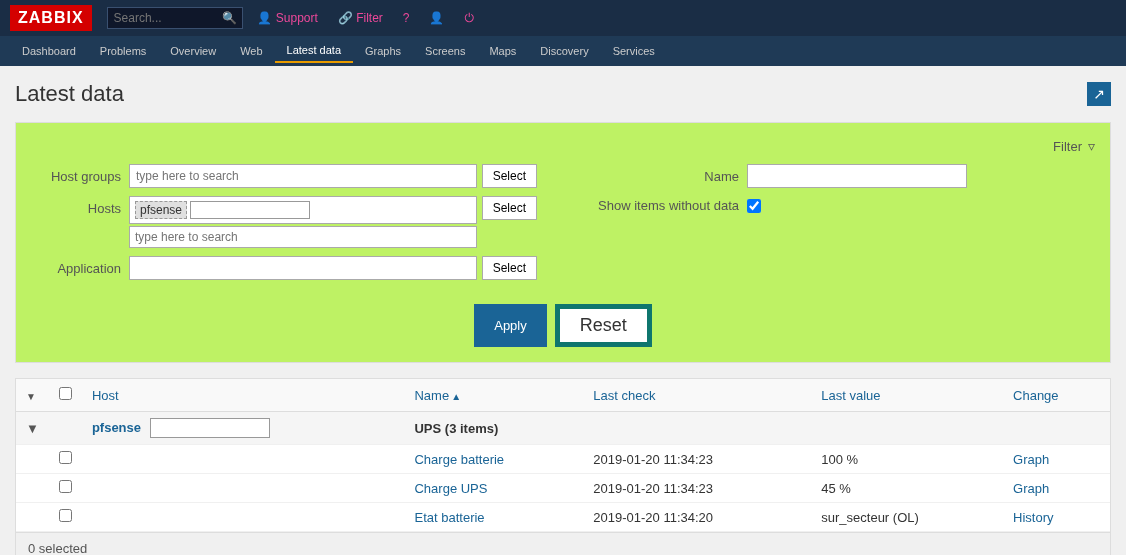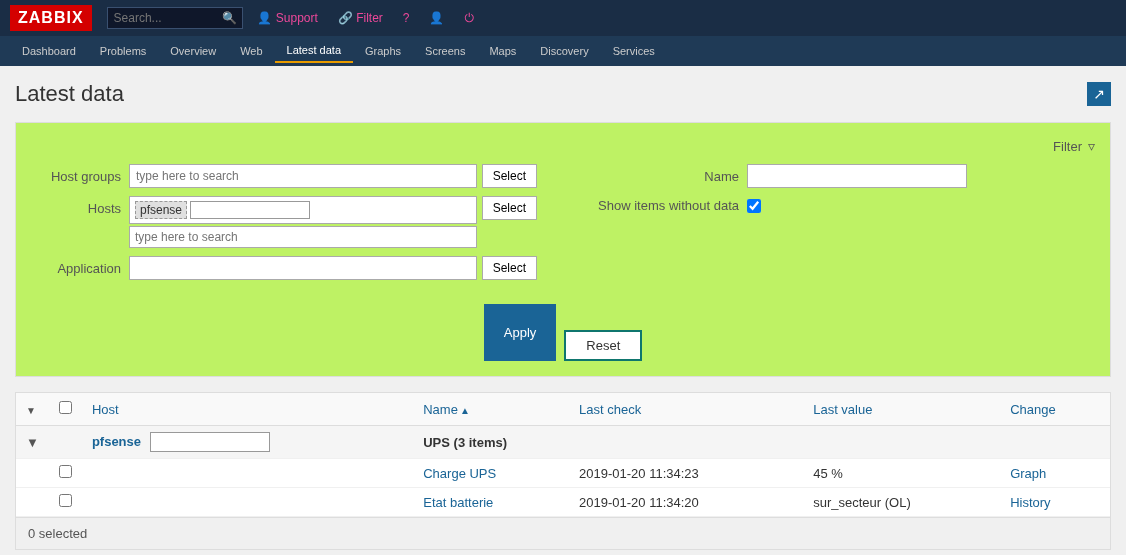--- a/index.html
+++ b/index.html
@@ -244,25 +244,24 @@
       background: #1a6496;
       color: #fff;
       border: none;
       padding: 6px 20px;
       cursor: pointer;
       font-size: 13px;
     }
     .btn-reset {
       background: #fff;
       color: #333;
-      border: 2px solid #0f766e;
+      border: 5px solid #0f766e;
       padding: 6px 20px;
       cursor: pointer;
-      font-size: 13px;
-      margin-top: 26px;
+      font-size: 18px;
     }
 
     
     .data-table-wrap {
       background: #fff;
       border: 1px solid #ddd;
     }
     .data-table {
       width: 100%;
       border-collapse: collapse;
@@ -469,20 +468,29 @@
           <td></td>
           <td>
             <span class="host-name-cell">pfsense</span>
             <input type="text" style="border: 1px solid rgb(153, 153, 153); padding: 2px 4px; font-size: 12px; width: 120px; margin-left: 5px;">
           </td>
           <td colspan="4">
             <span>UPS (3 items)</span>
           </td>
         </tr>
 
+        <tr class="table-row">
+          <td></td>
+          <td><input type="checkbox" style=""></td>
+          <td></td>
+          <td class="item-name-cell">Charge batterie</td>
+          <td>2019-01-20 11:34:23</td>
+          <td>100 %</td>
+          <td><a class="action-link">Graph</a></td>
+        </tr>
 
         <tr class="table-row">
           <td></td>
           <td><input type="checkbox" style=""></td>
           <td></td>
           <td class="item-name-cell">Charge UPS</td>
           <td>2019-01-20 11:34:23</td>
           <td>45 %</td>
           <td><a class="action-link">Graph</a></td>
         </tr>

